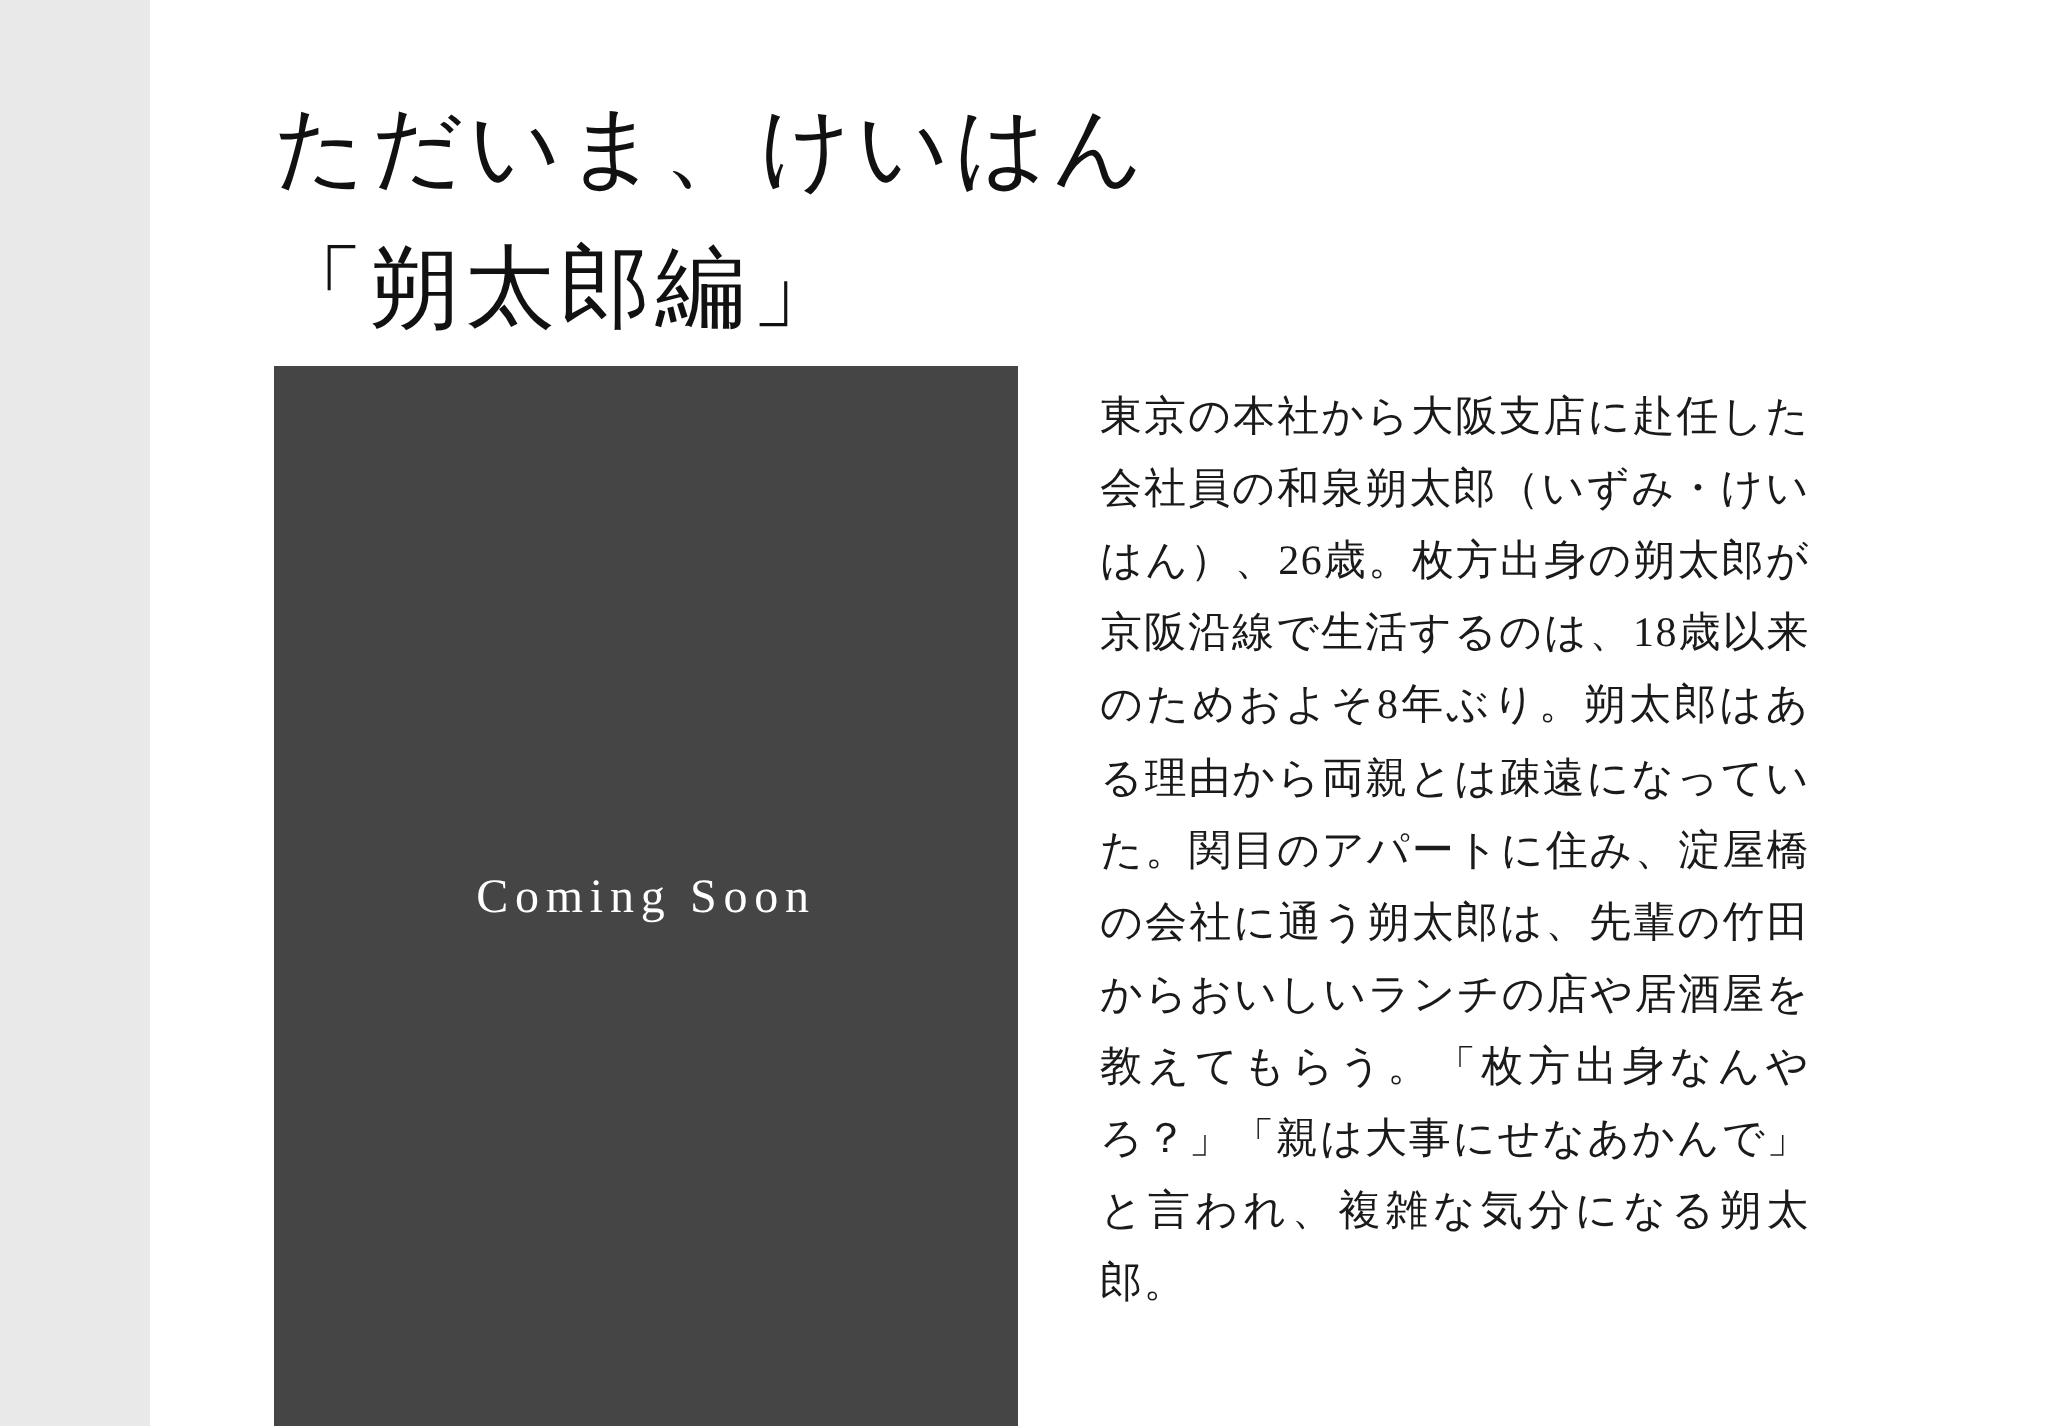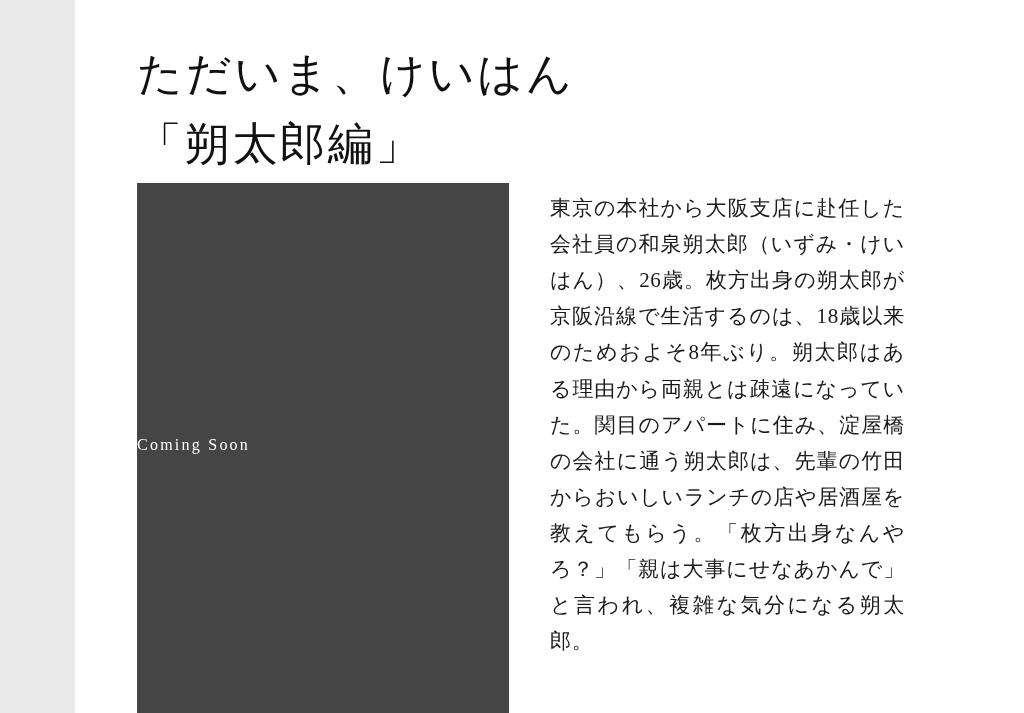--- a/index.html
+++ b/index.html
@@ -56,23 +56,24 @@
     top: 183px;
     width: 372px;
     height: 530px;
     background: #454545;
   }
   .figure-caption {
     position: absolute;
     left: 0;
     right: 0;
     top: 253px;
+    text-align: center;
     color: #ffffff;
     font-family: "Liberation Serif", "DejaVu Serif", serif;
-    font-size: 16px;
+    font-size: 24px;
     letter-spacing: 0.14em;
   }
   .body-text {
     position: absolute;
     left: 475px;
     top: 190px;
     width: 355px;
     font-family: "Liberation Serif", "DejaVu Serif", serif;
     font-size: 21px;
     line-height: 1.72;

